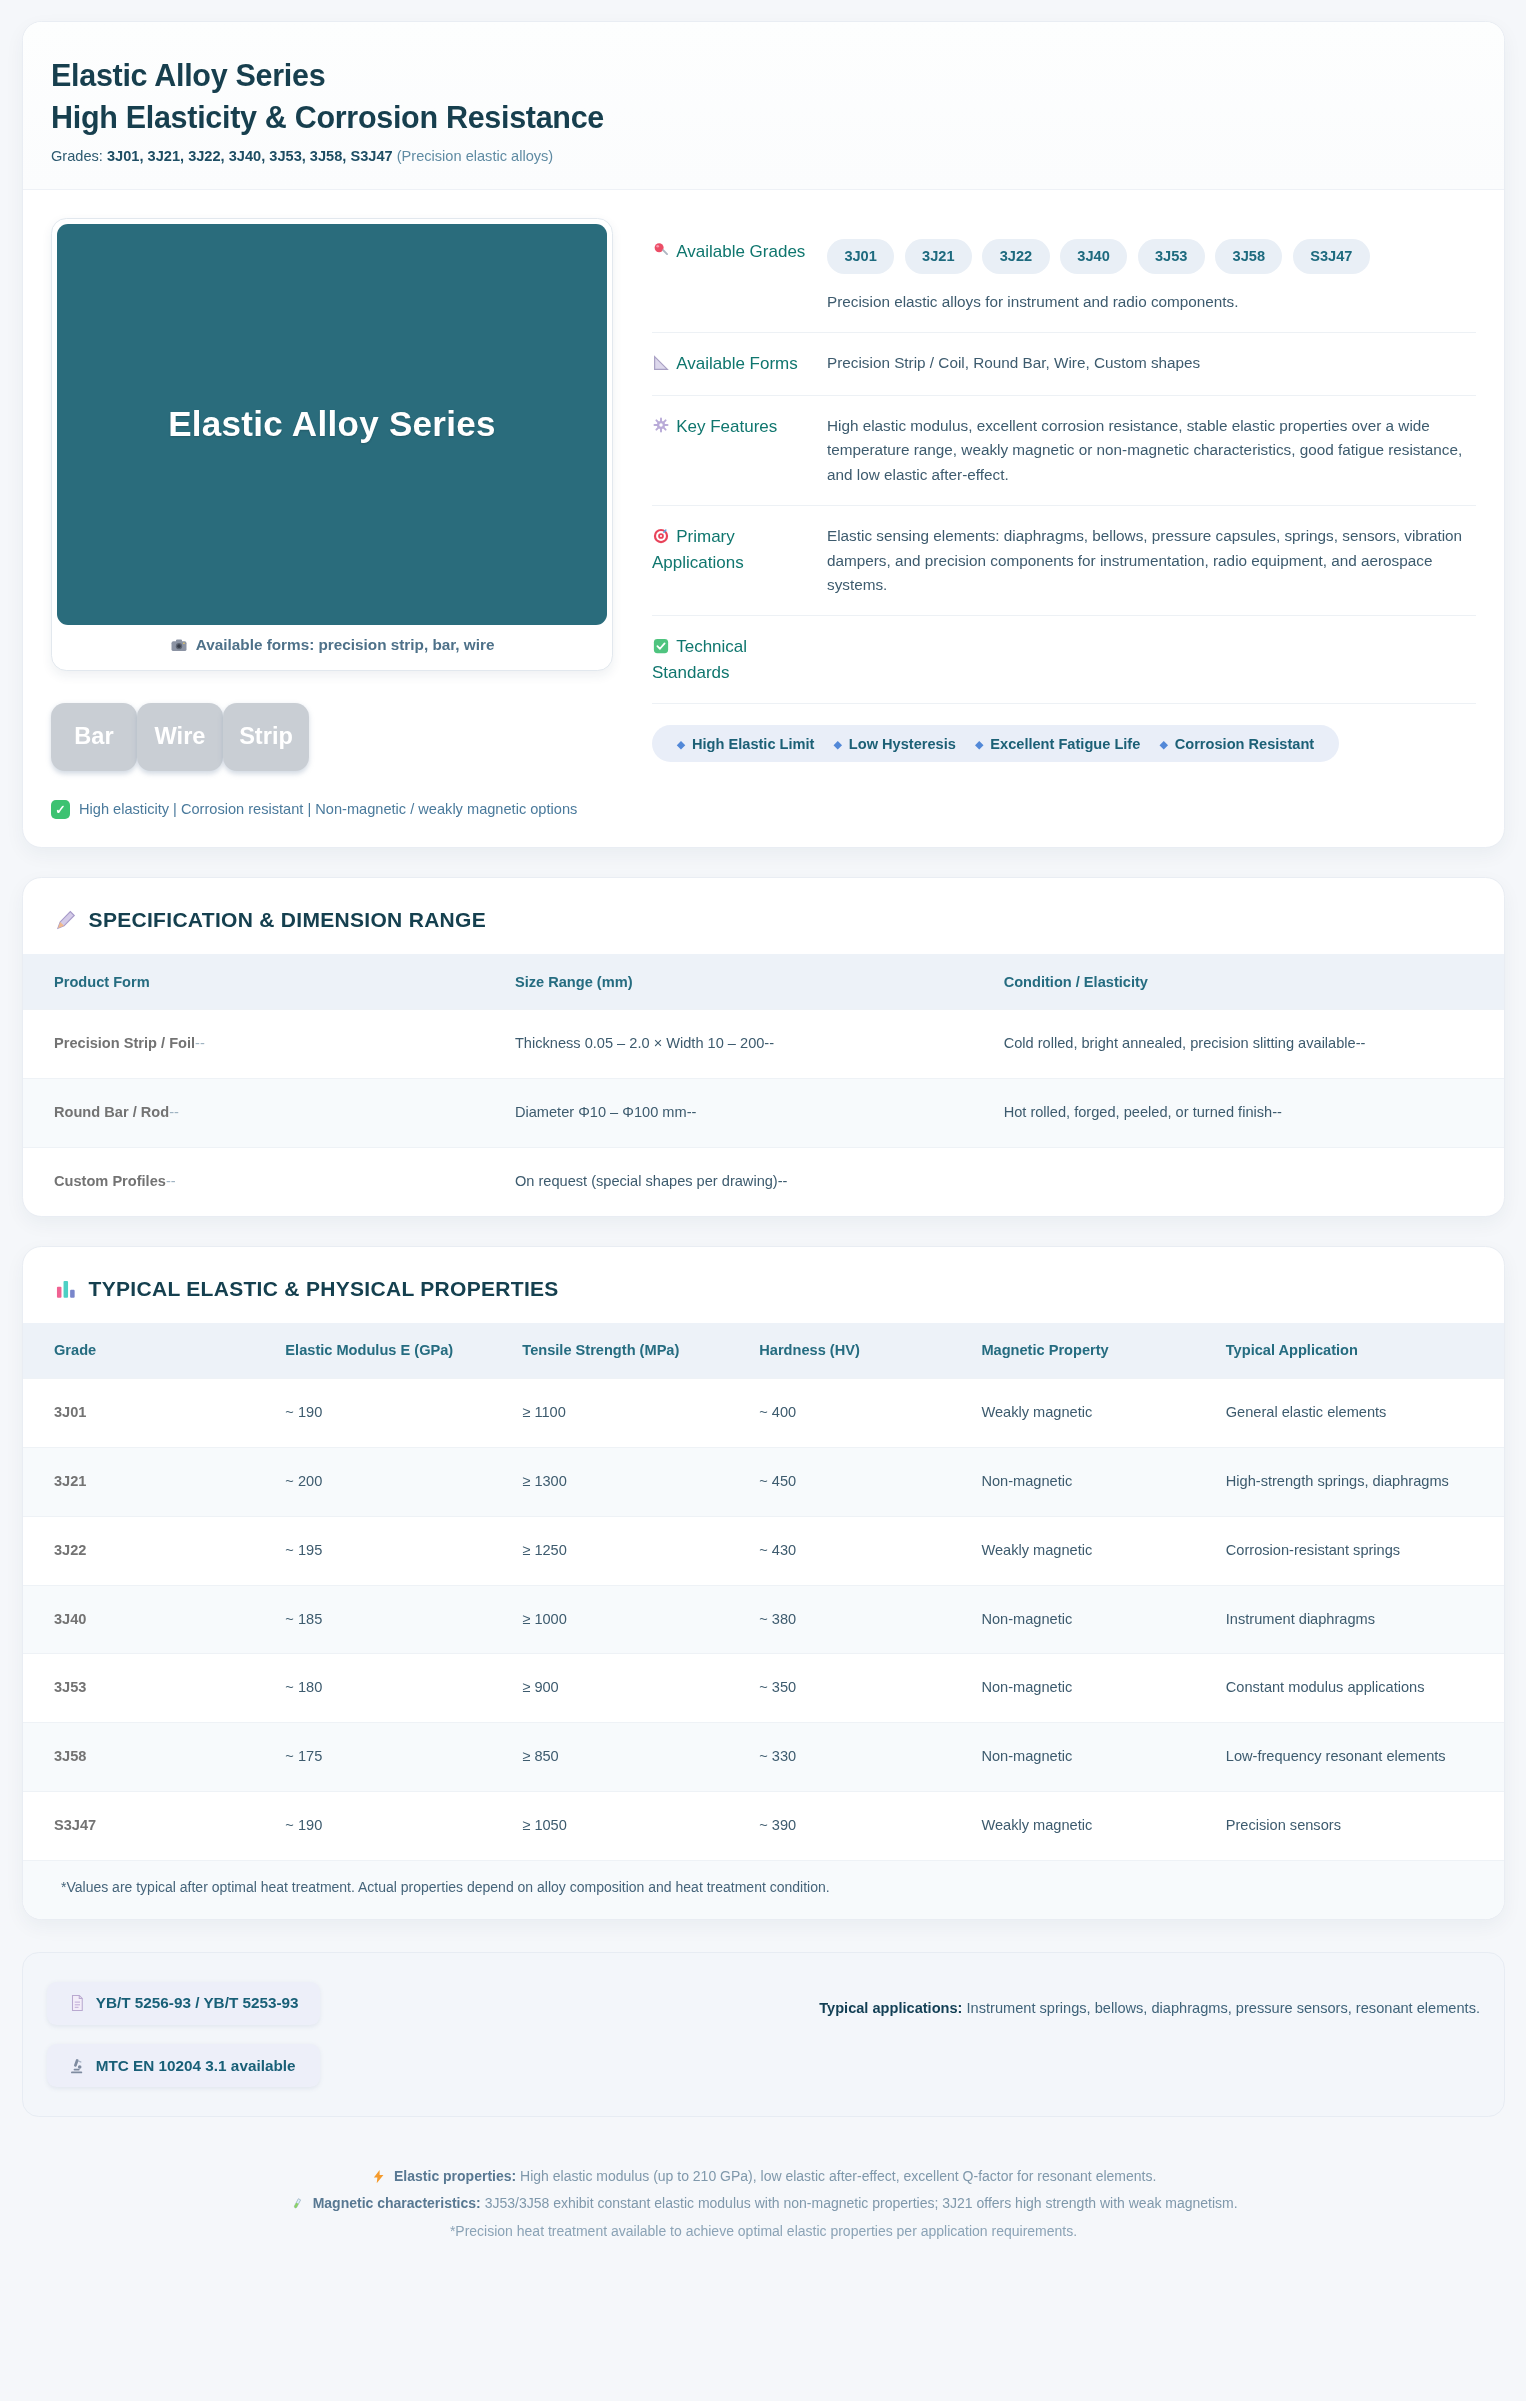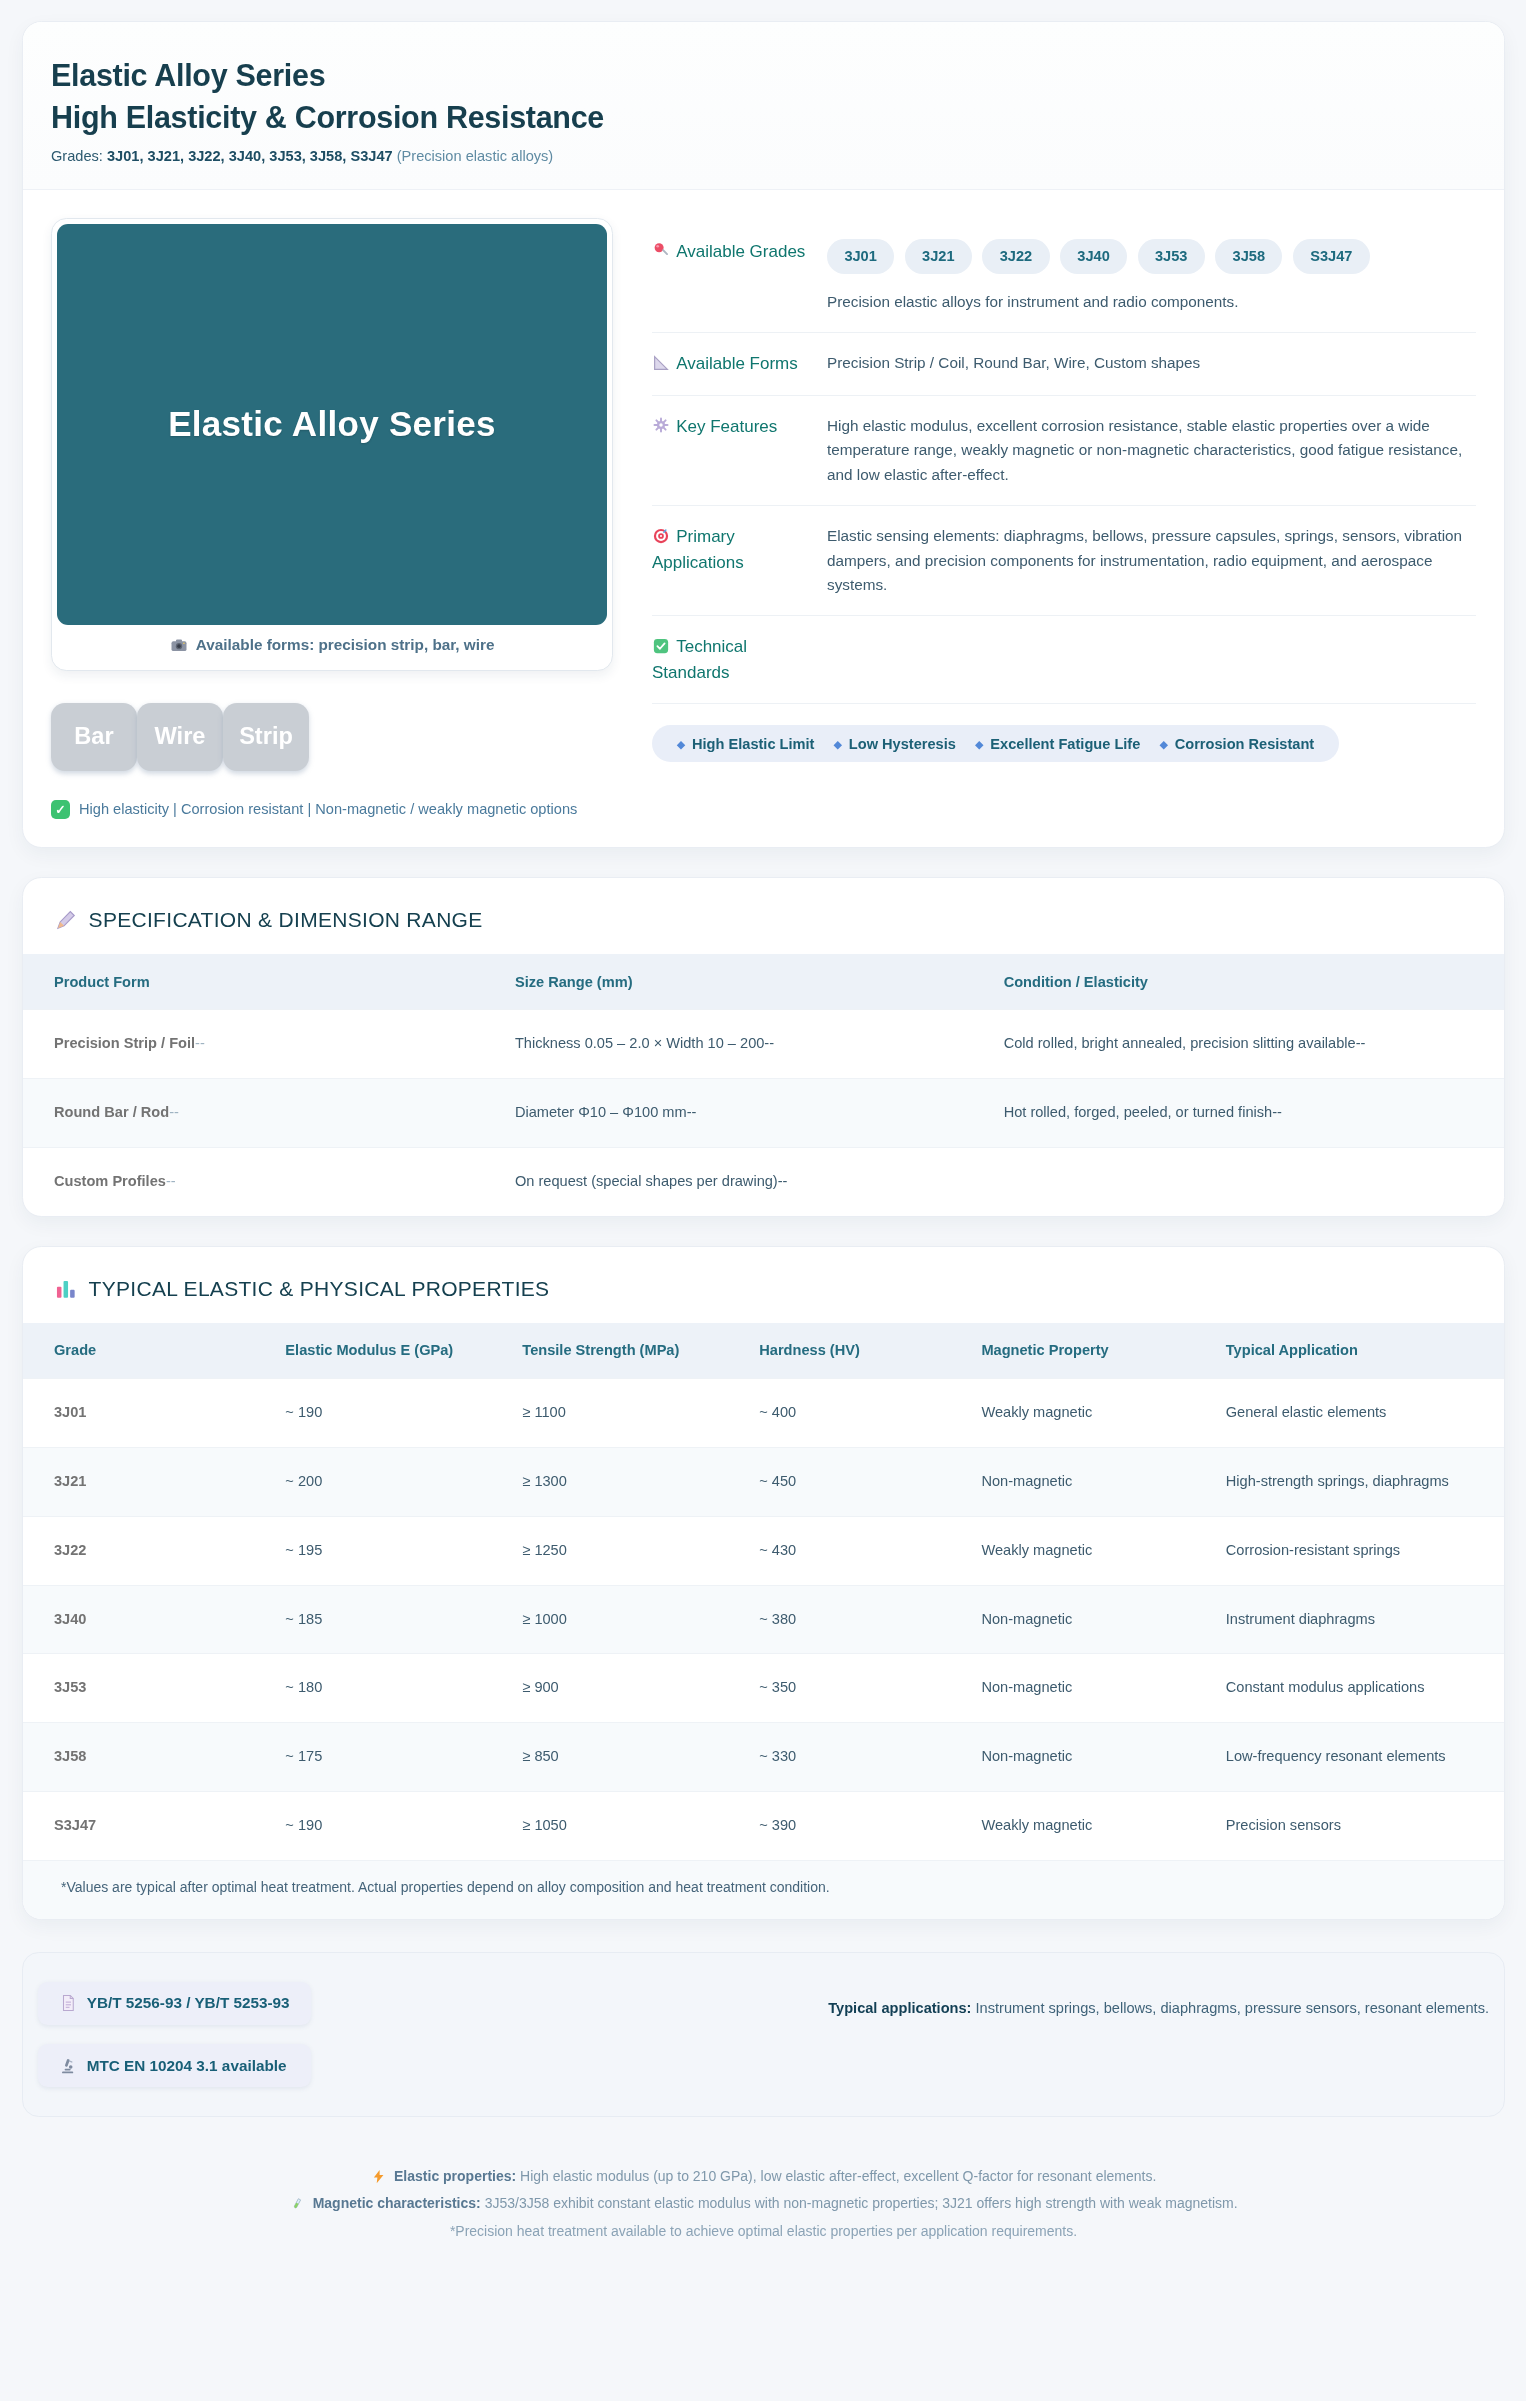--- a/index.html
+++ b/index.html
@@ -42,33 +42,33 @@
   .grades-desc { margin-top:15.3px; font-size:15.3px; color:#3d5b6e; }
   .std-strong { font-weight:700; color:#14414f; }
   .tag-pill { margin-top:21px; display:inline-flex; flex-wrap:wrap; align-items:center; gap:7px 19.4px;
               background:#e9eef8; border-radius:693px; padding:10.4px 25px; }
   .tag { font-size:14.6px; font-weight:600; color:#1c6076; display:inline-flex; align-items:center; gap:7px; }
   .tag .dmd { color:#5288d8; font-size:10.4px; }
 
   
   .table-card { margin-top:29px; overflow:hidden; }
   .table-head { display:flex; align-items:center; gap:11px; padding:30.5px 31px 22px 31px; }
-  .table-head h2 { font-size:21px; font-weight:400; color:#15404f; letter-spacing:0.3px; }
+  .table-head h2 { font-size:21px; font-weight:700; color:#15404f; letter-spacing:0.3px; }
   table { width:100%; border-collapse:collapse; font-size:14.6px; }
   thead th { background:#edf2f8; color:#256c80; font-weight:700; text-align:left; padding:19.4px 18px; }
   tbody td { padding:23px 18px; border-top:0.7px solid #eef2f6; color:#3d5b6e; line-height:1.5; vertical-align:middle; }
   tbody tr:nth-child(even) { background:#f7fafc; }
   th.first, td.first { padding-left:31px; }
   .strong { font-weight:700; color:#737373; }
   .dash { color:#9fb3c2; }
   .footnote { padding:18px 31px 23.6px 38px; font-size:14px; color:#45647a; background:#f7fafc; border-top:0.7px solid #eef2f6; }
 
   
   .compliance-card { margin-top:32px; background:#f3f6fa; border:0.7px solid #e7ecf3; border-radius:16.7px;
-                     padding:29px 15px; display:flex; justify-content:space-between; align-items:flex-start; box-shadow:none; }
+                     padding:29px 24px; display:flex; justify-content:space-between; align-items:flex-start; box-shadow:none; }
   .badge-col { display:flex; flex-direction:column; gap:19.4px; }
   .cert-badge { display:inline-flex; align-items:center; gap:9.7px; background:#edeff9; border-radius:9.7px; padding:12.5px 21px;
                 font-size:15.3px; font-weight:700; color:#185f77; box-shadow:0 1.4px 4.2px rgba(90,110,150,.10); }
   .apps-text { margin-top:18px; font-size:14.6px; color:#3f6379; text-align:right; max-width:763px; }
   .apps-text b { color:#123f54; }
 
   
   .footer { margin-top:46px; padding-bottom:21px; text-align:center; font-size:14px; line-height:1.95; color:#7f98ab; }
   .footer .lbl { font-weight:700; color:#587892; }
   .footer .ic { display:inline-block; vertical-align:-3.5px; margin-right:4.2px; }

